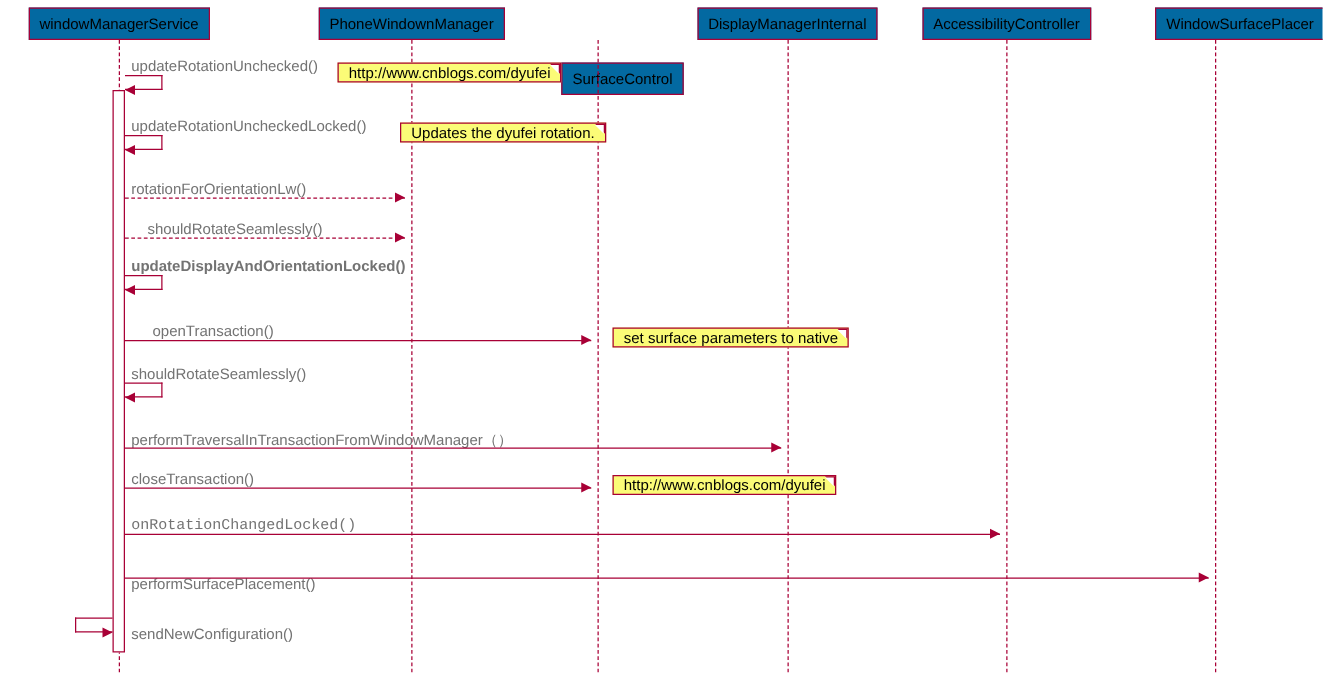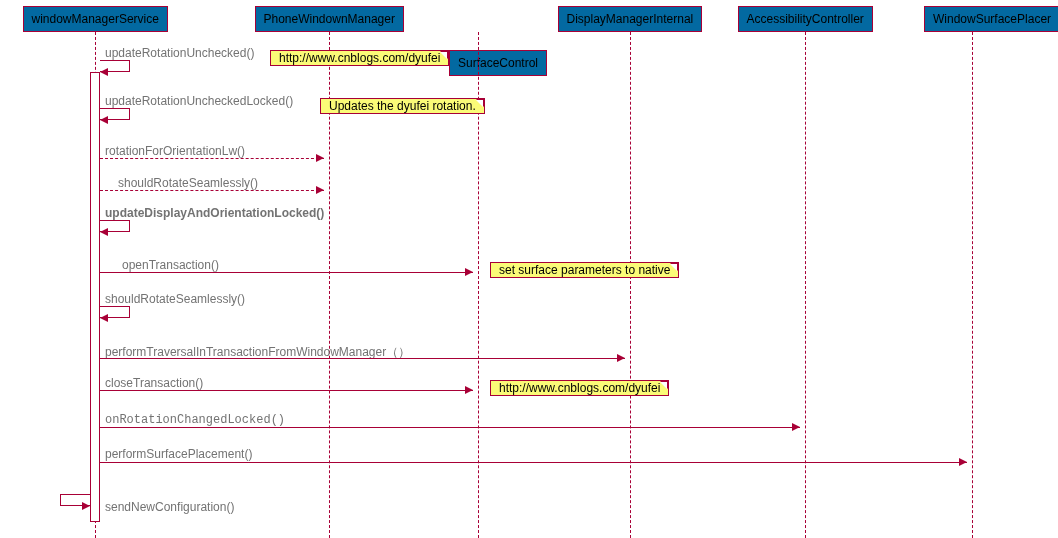--- a/index.html
+++ b/index.html
@@ -138,19 +138,19 @@
     <div class="message-label" style="left: 105px; top: 344px;">performTraversalInTransactionFromWindowManager（）</div>
     <div class="arrow-line" style="left: 100px; width: 525px; top: 358px;"></div>
     <div class="arrow-head right" style="top: 354px; left: 617px;"></div>
     <div class="message-label" style="left: 105px; top: 376px;">closeTransaction()</div>
     <div class="arrow-line" style="left: 100px; width: 373px; top: 390px;"></div>
     <div class="arrow-head right" style="top: 386px; left: 465px;"></div>
     <div class="note" style="left: 490px; top: 380px;">http://www.cnblogs.com/dyufei</div>
     <div class="message-label" style="left: 105px; top: 413px; font-family: Liberation Mono, monospace;">onRotationChangedLocked()</div>
     <div class="arrow-line" style="left: 100px; width: 700px; top: 427px;"></div>
     <div class="arrow-head right" style="top: 423px; left: 792px;"></div>
-    <div class="message-label" style="left: 105px; top: 447px;">performSurfacePlacement()</div>
+    <div class="message-label" style="left: 105px; top: 460px;">performSurfacePlacement()</div>
     <div class="arrow-line" style="left: 100px; width: 867px; top: 462px;"></div>
     <div class="arrow-head right" style="top: 458px; left: 959px;"></div>
     <div class="message-label" style="left: 105px; top: 500px;">sendNewConfiguration()</div>
     <div class="self-msg" style="border-left: 1px solid rgb(168, 0, 54); border-right: none; left: 60px; top: 494px;"></div>
     <div class="arrow-head right" style="top: 502px; left: 82px;"></div>
   </div>
 
 </body></html>

